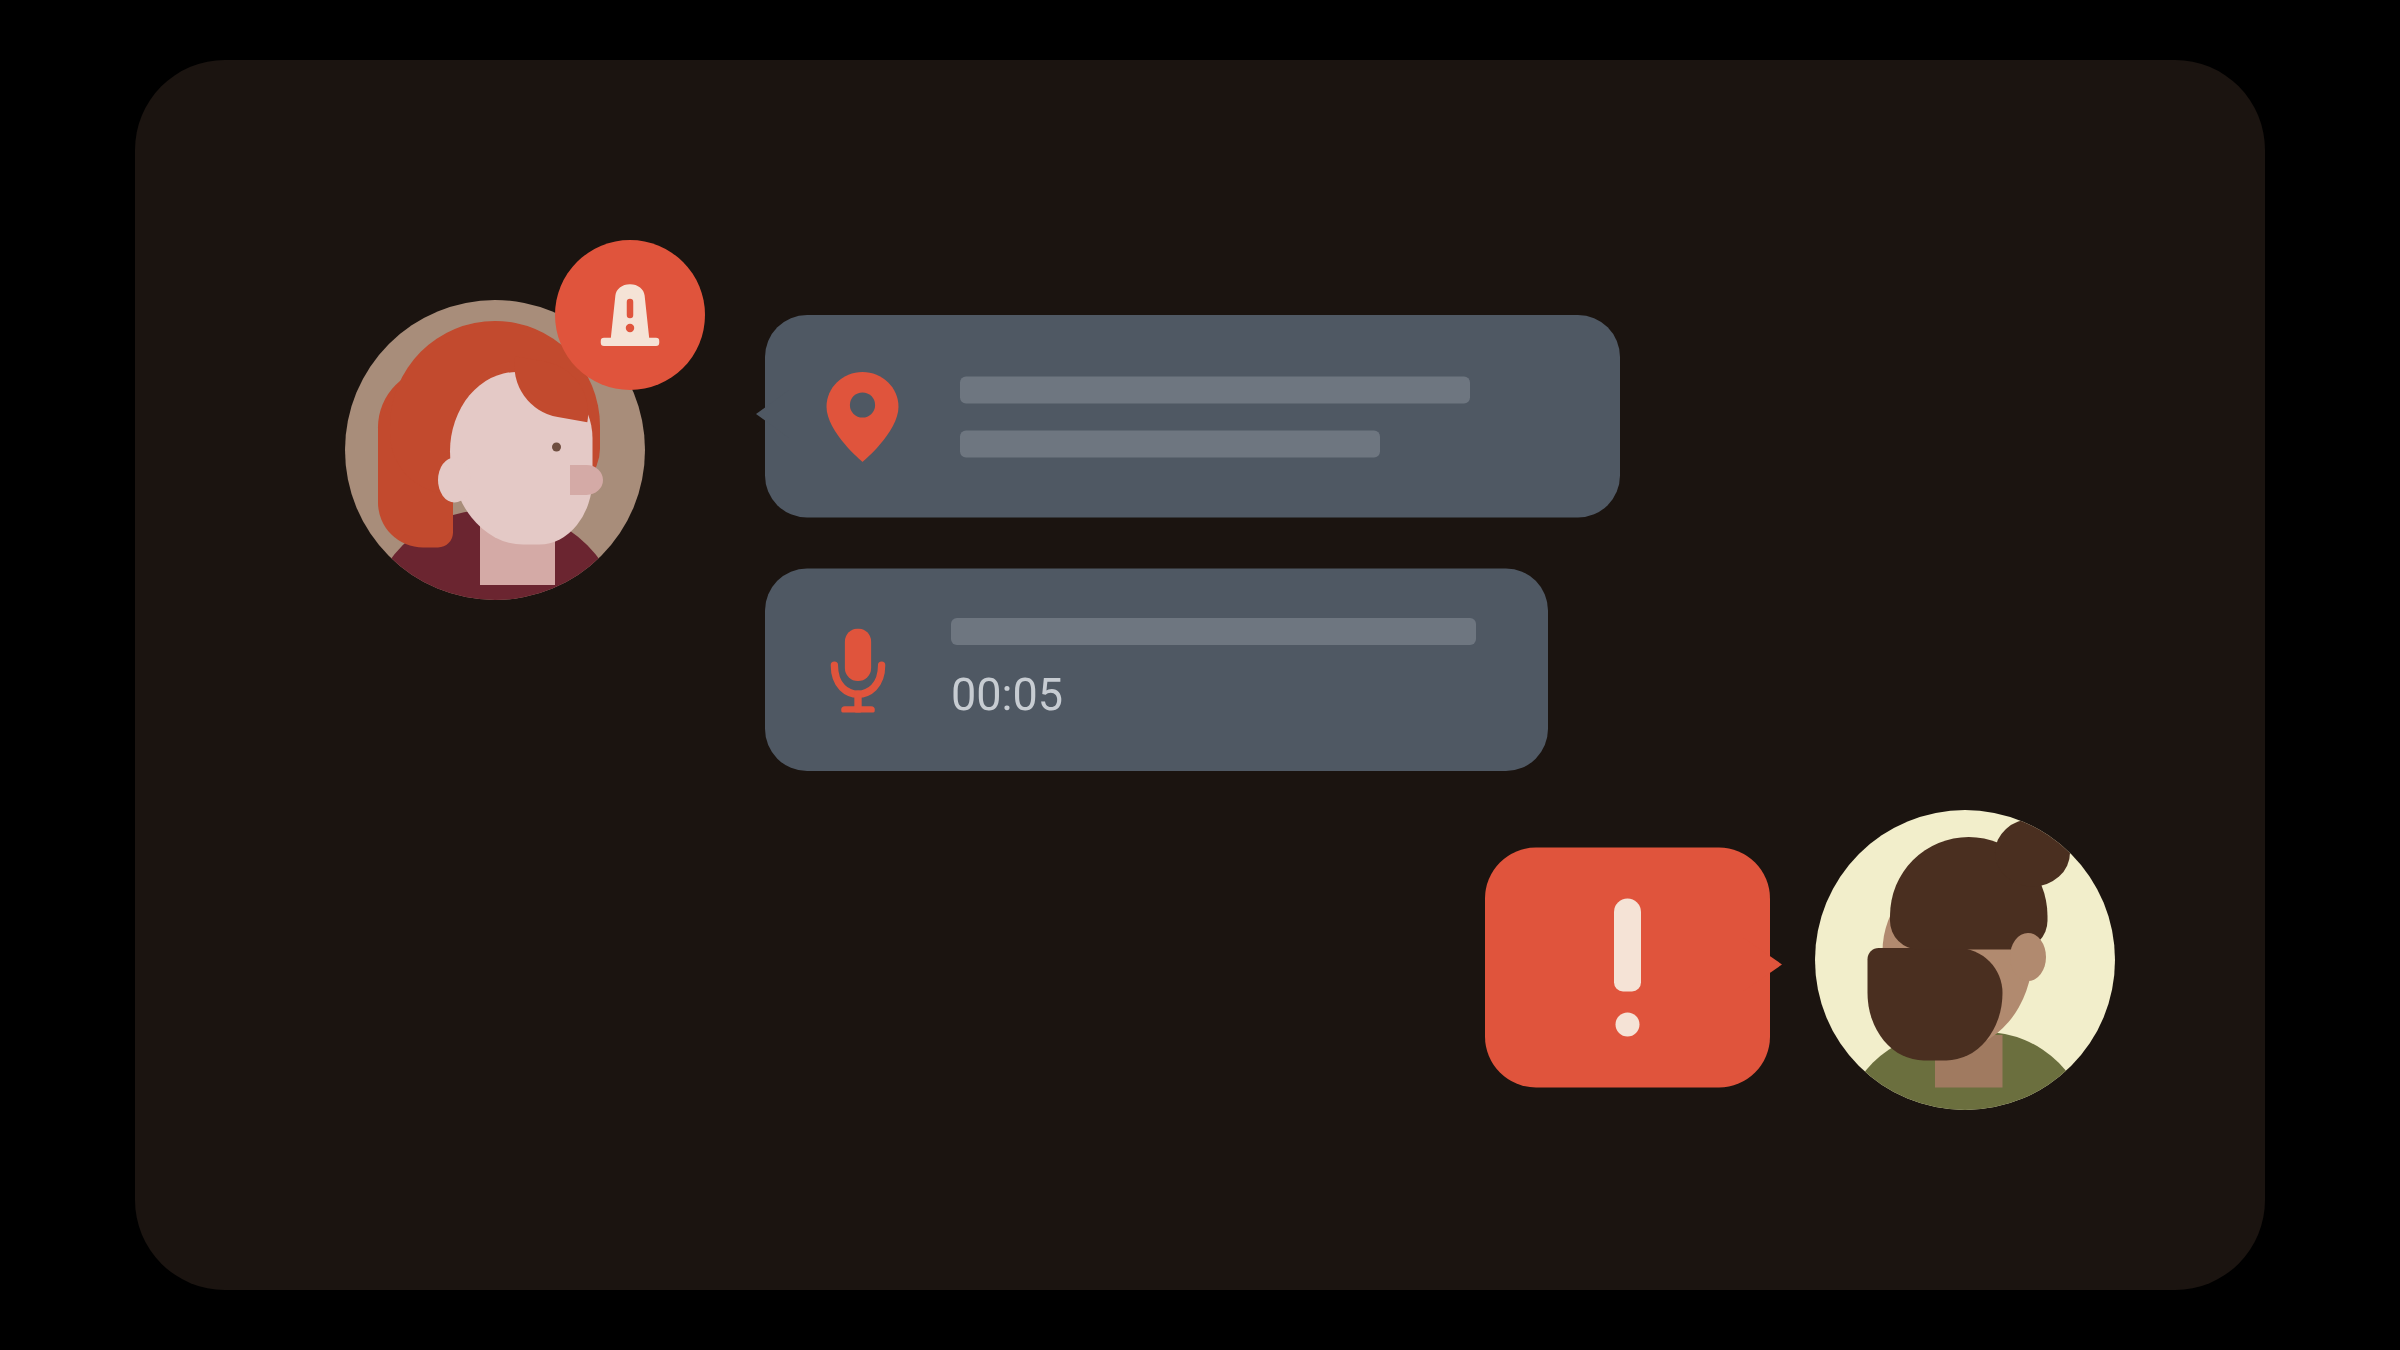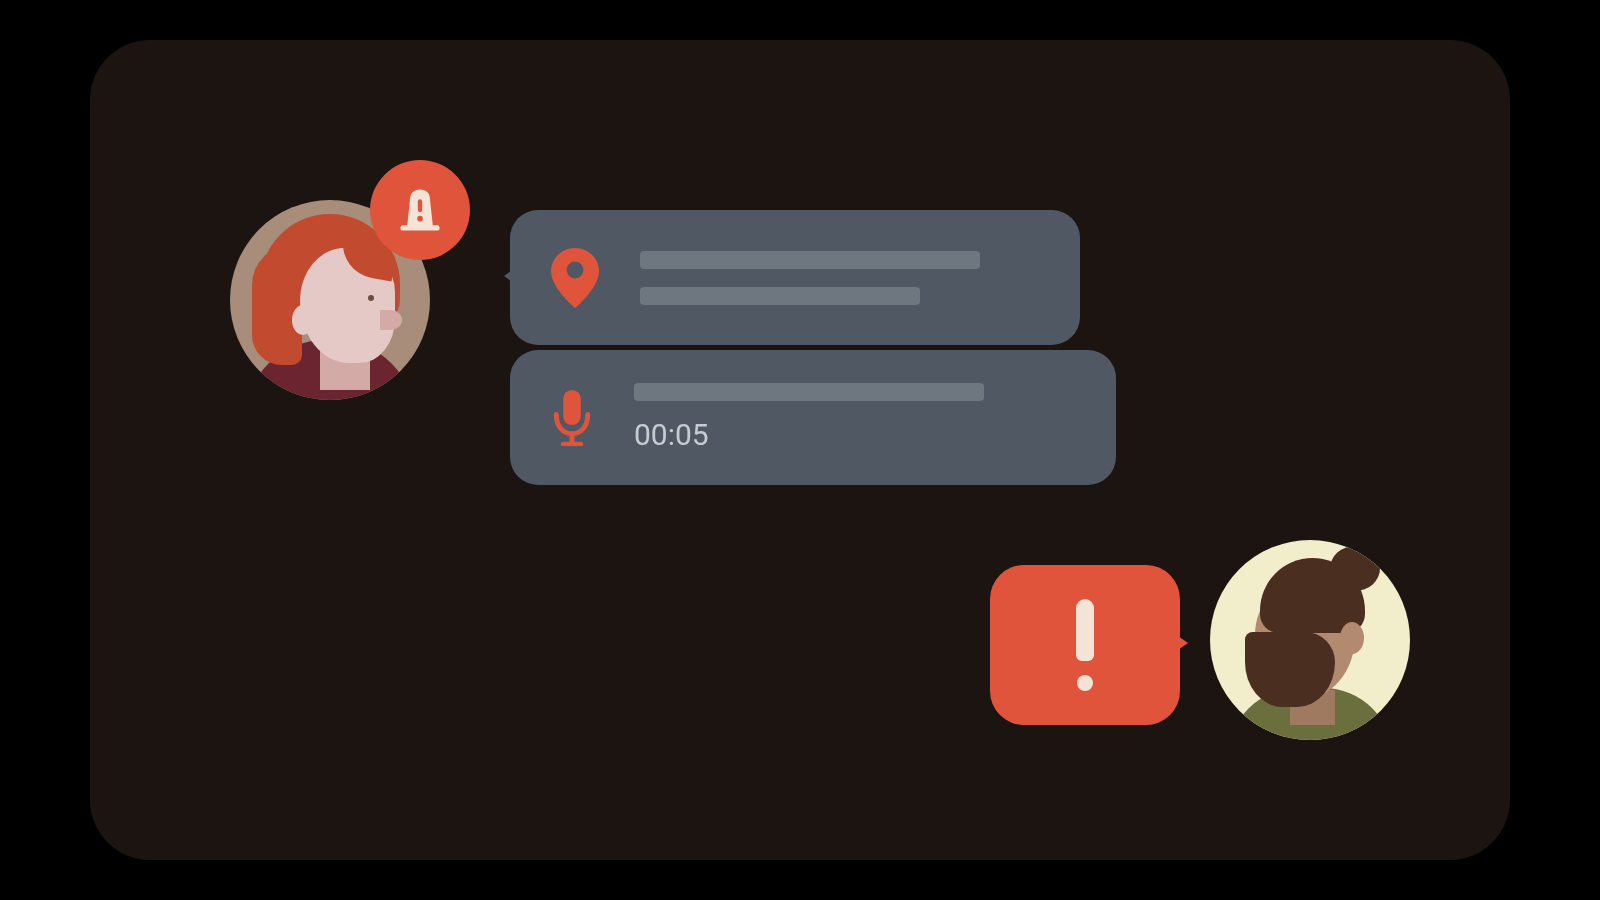--- a/index.html
+++ b/index.html
@@ -159,23 +159,23 @@
     }
     .msg-location::before {
       content: "";
       position: absolute;
       left: -22px;
       top: 50px;
       border: 16px solid transparent;
       border-right: 22px solid #4f5863;
     }
     .msg-audio {
-      top: 310px;
+      top: 339px;
       left: 420px;
-      width: 606px;
+      width: 522px;
       height: 135px;
       display: flex;
       align-items: center;
       gap: 40px;
       justify-content: center;
     }
     .placeholder-lines {
       flex: 1;
       display: flex;
       flex-direction: column;

